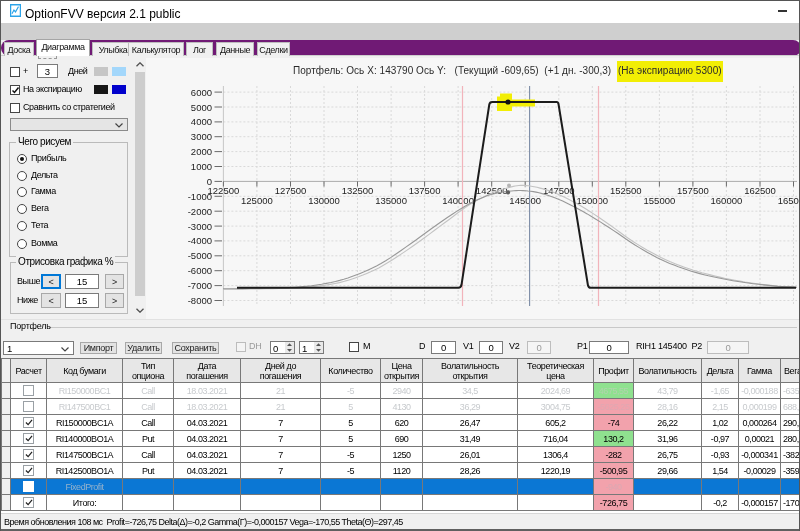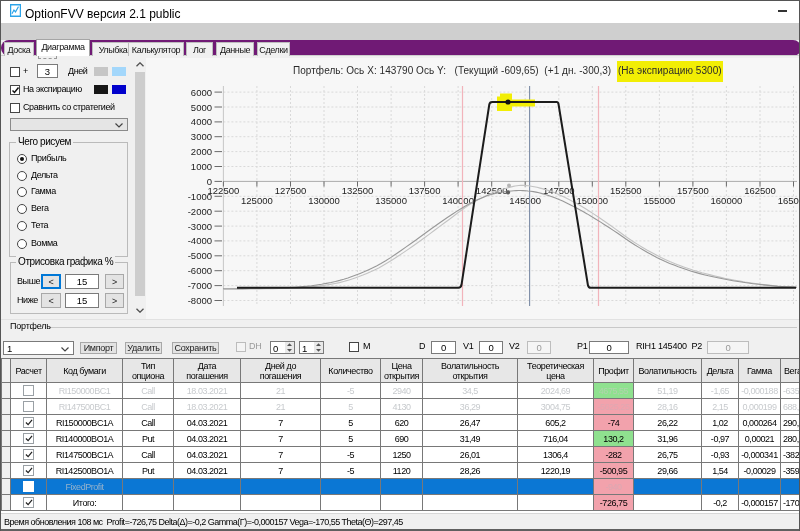--- a/index.html
+++ b/index.html
@@ -337,21 +337,21 @@
           <td><span class="tcb"></span></td>
           <td>RI150000BC1</td>
           <td>Call</td>
           <td>18.03.2021</td>
           <td>21</td>
           <td>-5</td>
           <td>2940</td>
           <td>34,5</td>
           <td>2024,69</td>
           <td class="g"><span style="color:#b2d2ae">4675,55</span></td>
-          <td>51,19</td>
+          <td>43,79</td>
           <td>-1,65</td>
           <td>-0,000188</td>
           <td class="lft">-635,2</td>
         </tr>
         <tr class="dis">
           <td class="rh"></td>
           <td><span class="tcb"></span></td>
           <td>RI147500BC1</td>
           <td>Call</td>
           <td>18.03.2021</td>

